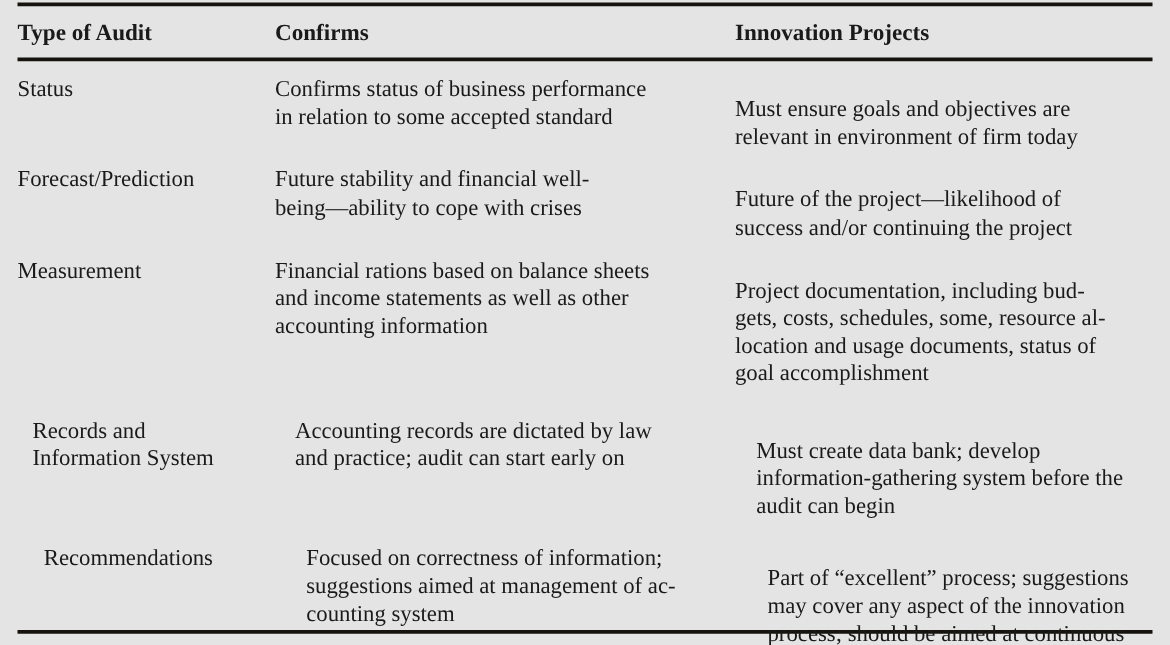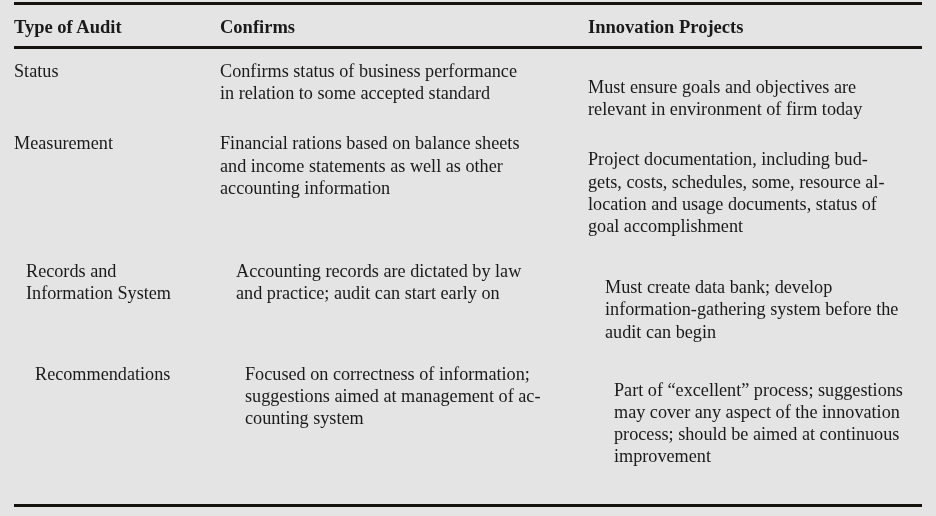--- a/index.html
+++ b/index.html
@@ -125,20 +125,33 @@
           <div class="cell">Confirms status of business performance
 in relation to some accepted standard</div>
         </td>
         <td class="c-3">
           <div class="cell">Must ensure goals and objectives are
 relevant in environment of firm today</div>
         </td>
       </tr>
 
 
+      <tr class="r-forecast">
+        <td class="c-1">
+          <div class="cell">Forecast/Prediction</div>
+        </td>
+        <td class="c-2">
+          <div class="cell">Future stability and financial well-
+being—ability to cope with crises</div>
+        </td>
+        <td class="c-3">
+          <div class="cell">Future of the project—likelihood of
+success and/or continuing the project</div>
+        </td>
+      </tr>
 
       <tr class="r-measurement">
         <td class="c-1">
           <div class="cell">Measurement</div>
         </td>
         <td class="c-2">
           <div class="cell">Financial rations based on balance sheets
 and income statements as well as other
 accounting information</div>
         </td>

